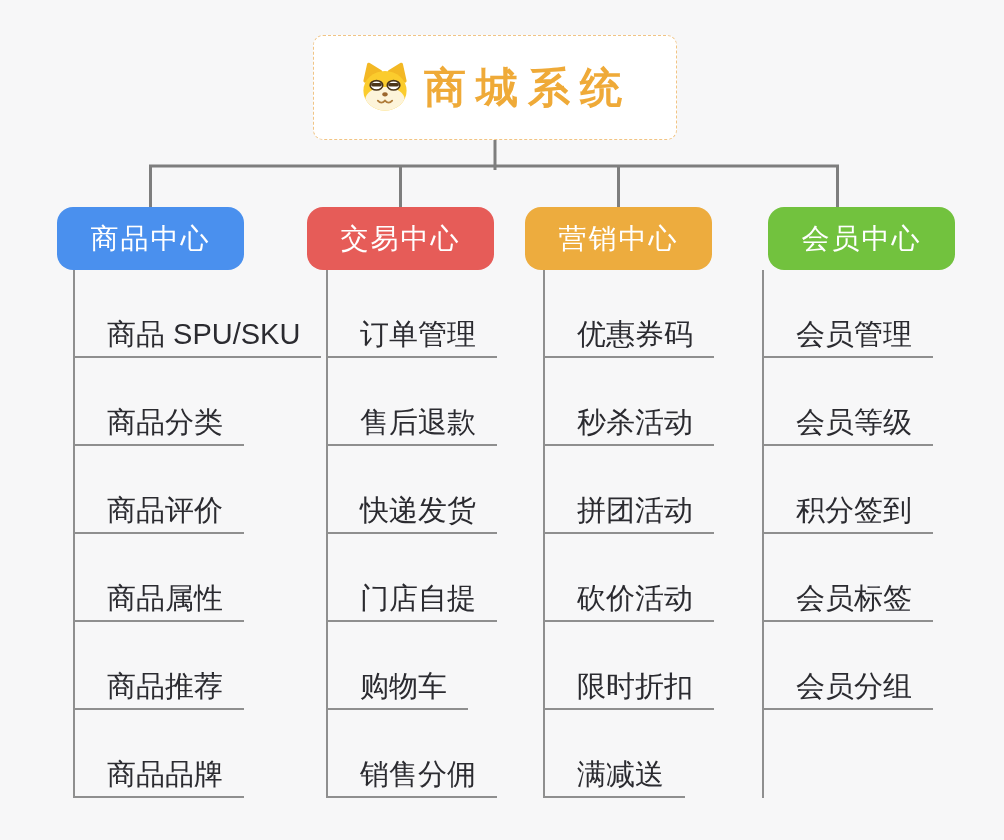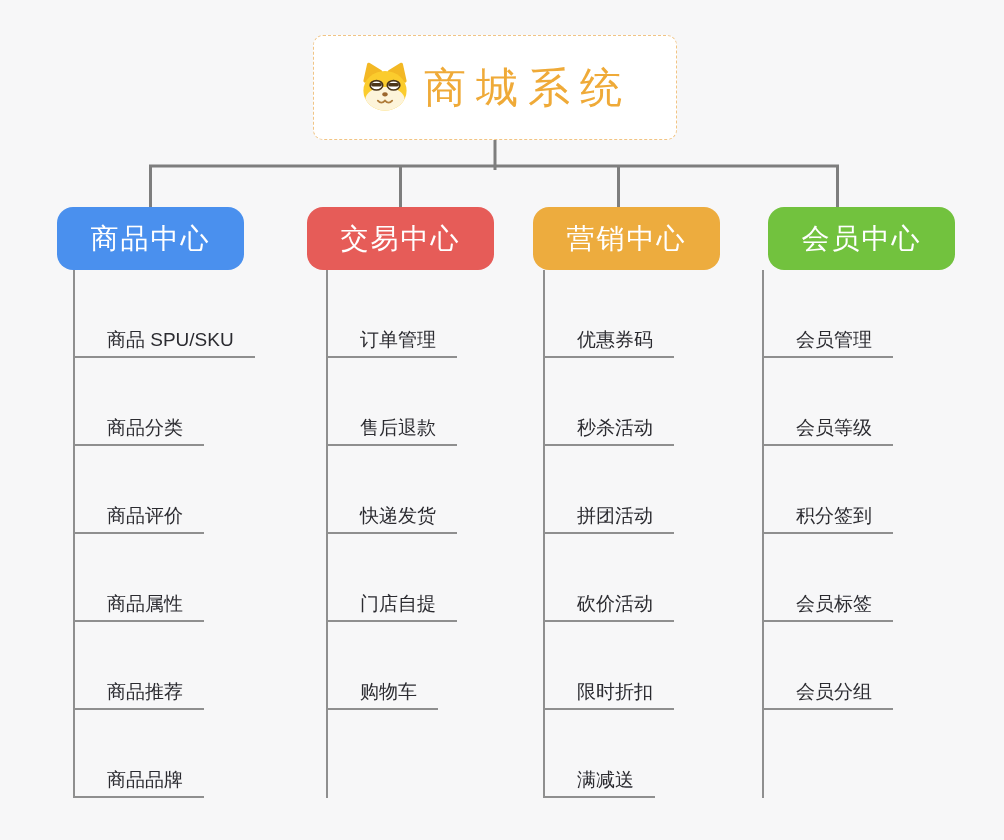--- a/index.html
+++ b/index.html
@@ -25,21 +25,21 @@
     border-radius:10px;
     box-sizing:border-box;
     display:flex;align-items:center;justify-content:center;
     gap:10px;
     cursor:pointer;
   }
   .doge{width:54px;height:52px;display:inline-flex;flex:0 0 auto;}
   .root-title{
     color:#efaa38;
     font-size:42px;
-    font-weight:400;
+    font-weight:700;
     letter-spacing:10px;
     white-space:nowrap;
     line-height:1;
     margin-left:2px;
     text-align:right;
   }
   
   .branch-head{
     position:absolute;top:207px;width:187px;height:63px;
     border-radius:16px;
@@ -68,21 +68,21 @@
   .col-3{left:762px;}
   .leaf{
     height:88px;
     display:flex;align-items:flex-end;
     cursor:pointer;
   }
   .leaf-label{
     display:block;
     width:max-content;
     white-space:nowrap;
-    font-size:19px;
+    font-size:29px;
     color:#2b2b30;
     line-height:1;
     padding:0 21px 7px 34px;
     border-bottom:2px solid #8f8f8f;
   }
 </style>
 </head>
 <body>
 
 <div class="stage">
@@ -118,21 +118,21 @@
     </span>
     <span class="root-title">商城系统</span>
   </div>
 
   <div class="branch-head head-0" style="background: rgb(74, 144, 238);">
     <span class="head-label">商品中心</span>
   </div>
   <div class="branch-head head-1" style="background: rgb(230, 92, 88);">
     <span class="head-label">交易中心</span>
   </div>
-  <div class="branch-head head-2" style="background: rgb(237, 172, 62); margin-left: 8px;">
+  <div class="branch-head head-2" style="background: rgb(237, 172, 62);">
     <span class="head-label">营销中心</span>
   </div>
   <div class="branch-head head-3" style="background: rgb(114, 194, 62);">
     <span class="head-label">会员中心</span>
   </div>
 
   <div class="branch-col col-0">
     <div class="leaf">
         <span class="leaf-label">商品 SPU/SKU</span>
       </div>
@@ -162,20 +162,23 @@
       </div>
     <div class="leaf">
         <span class="leaf-label">快递发货</span>
       </div>
     <div class="leaf">
         <span class="leaf-label">门店自提</span>
       </div>
     <div class="leaf">
         <span class="leaf-label">购物车</span>
       </div>
+    <div class="leaf">
+        <span class="leaf-label">销售分佣</span>
+      </div>
   </div>
 
   <div class="branch-col col-2">
     <div class="leaf">
         <span class="leaf-label">优惠券码</span>
       </div>
     <div class="leaf">
         <span class="leaf-label">秒杀活动</span>
       </div>
     <div class="leaf">

